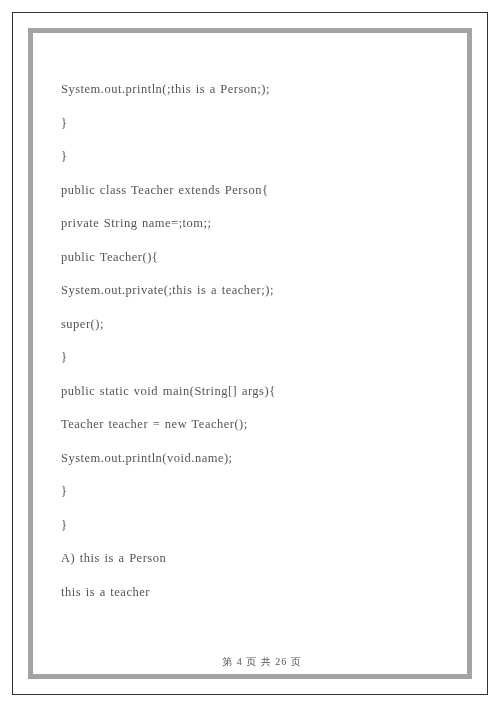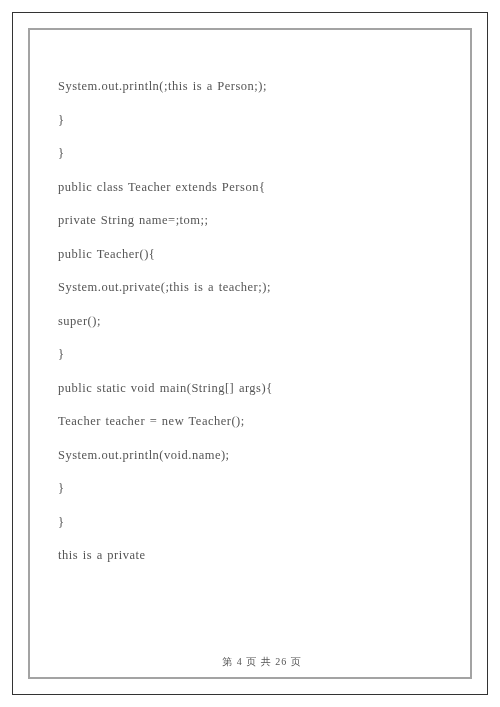--- a/index.html
+++ b/index.html
@@ -17,21 +17,21 @@
     right: 12px;
     bottom: 12px;
     border: 1px solid #333;
   }
   .inner-border {
     position: absolute;
     top: 28px;
     left: 28px;
     right: 28px;
     bottom: 28px;
-    border: 2px solid #a3a3a3;
+    border: 5px solid #a3a3a3;
     padding: 48px 28px 20px 28px;
   }
   .code-line {
     font-size: 12.5px;
     color: #555;
     letter-spacing: 0.5px;
     line-height: 1.4;
     margin-bottom: 16px;
     word-spacing: 1px;
   }
@@ -59,16 +59,17 @@
   <div class="code-line">private String name=;tom;;</div>
   <div class="code-line">public Teacher(){</div>
   <div class="code-line">System.out.private(;this is a teacher;);</div>
   <div class="code-line">super();</div>
   <div class="code-line">}</div>
   <div class="code-line">public static void main(String[] args){</div>
   <div class="code-line">Teacher teacher = new Teacher();</div>
   <div class="code-line">System.out.println(void.name);</div>
   <div class="code-line">}</div>
   <div class="code-line">}</div>
-  <div class="code-line">this is a private</div>
+  <div class="code-line">A) this is a Person</div>
+  <div class="code-line">this is a teacher</div>
 </div>
 
 <div class="footer">第 4 页    共 26 页</div>
 
 </body></html>

